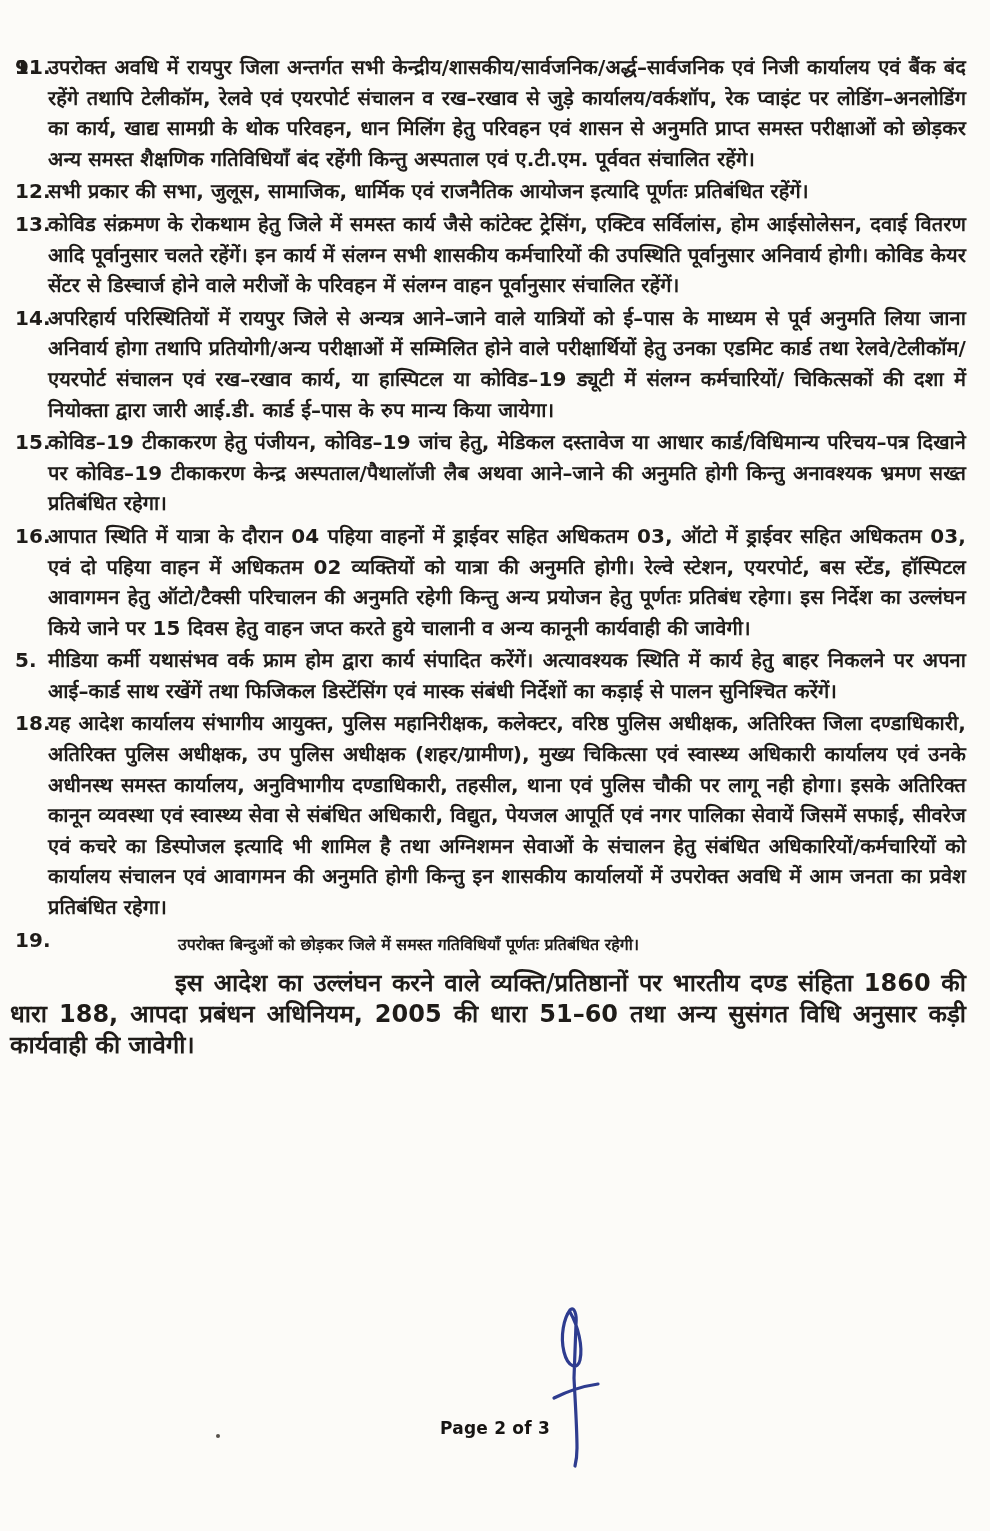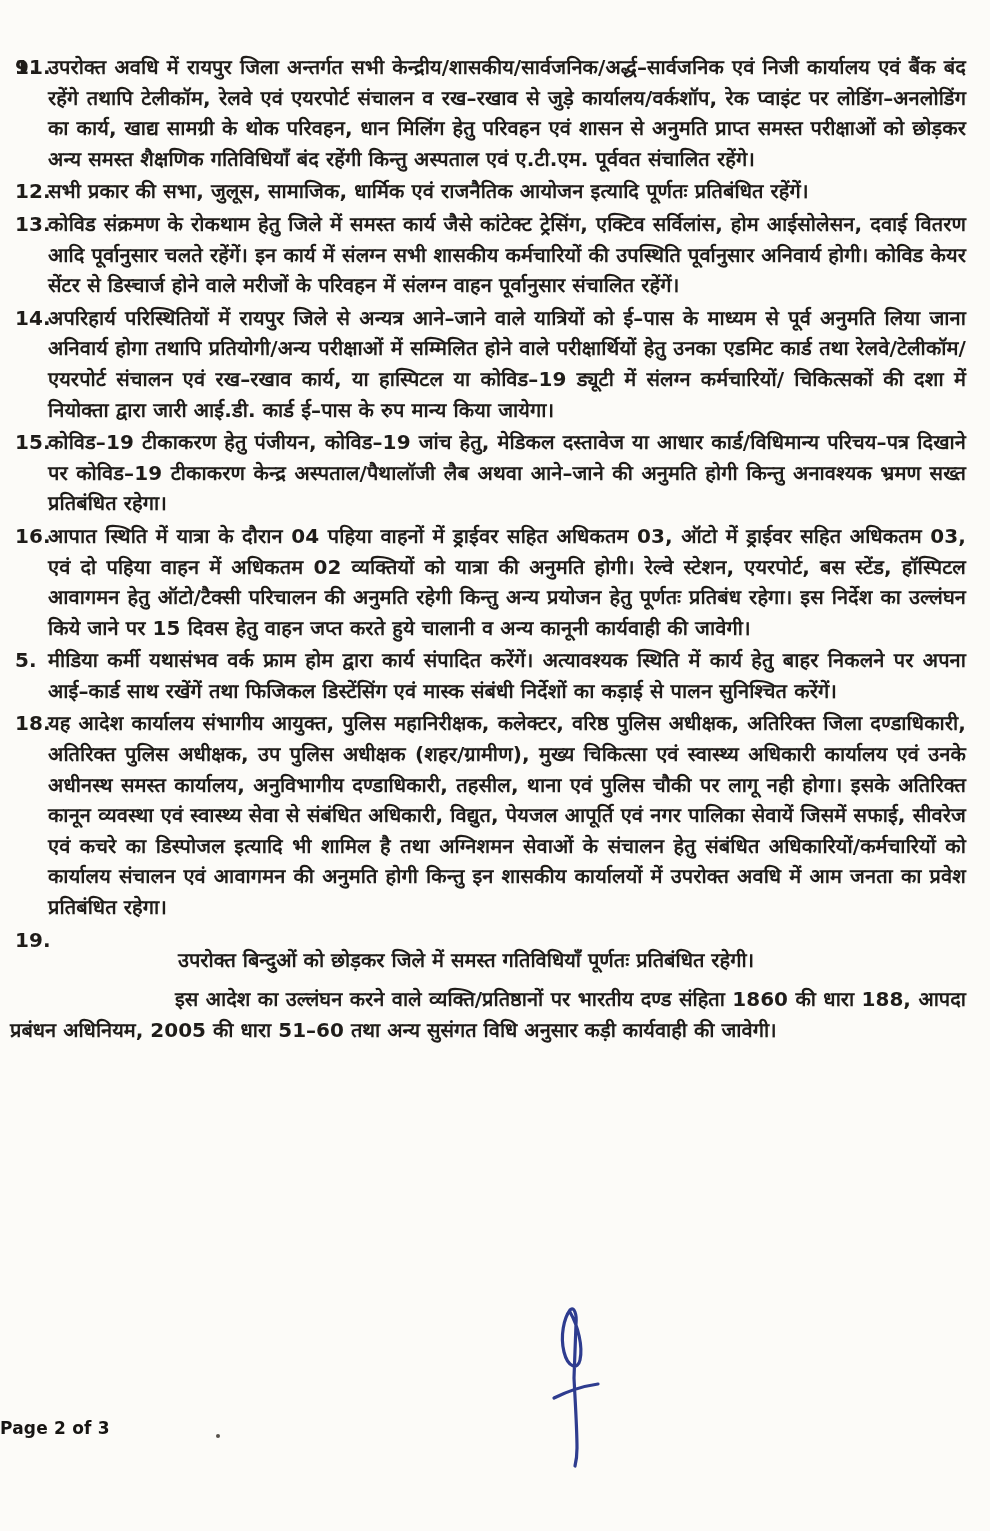--- a/index.html
+++ b/index.html
@@ -32,38 +32,39 @@
     margin-bottom: 2px;
   }
   .item .num {
     position: absolute;
     left: 5px;
     top: 0;
     width: 33px;
     text-align: left;
   }
   .closing {
-    margin: 22px 0 0 0;
+    margin: 6px 0 0 0;
     text-align: justify;
     text-indent: 168px;
-    font-size: 20px;
+    font-size: 16px;
     line-height: 31px;
   }
   .penalty {
     margin: 8px 0 16px 0;
     text-align: justify;
     text-indent: 165px;
-    font-size: 20px;
+    font-size: 24px;
     line-height: 31px;
   }
   .footer {
     position: absolute;
     left: 0;
     right: 0;
     top: 1418px;
+    text-align: center;
     font-size: 17px;
     letter-spacing: 0.2px;
     color: #171513;
   }
   .speck {
     position: absolute;
     left: 216px;
     top: 1434px;
     width: 4px;
     height: 4px;

